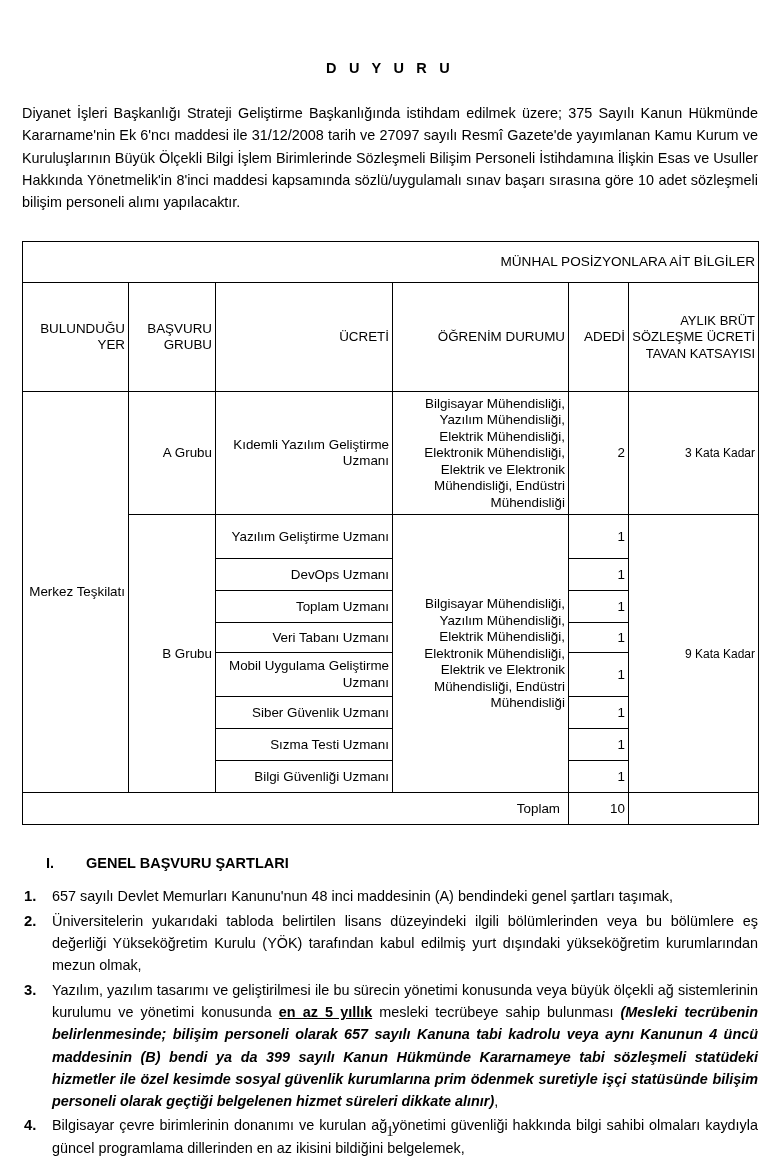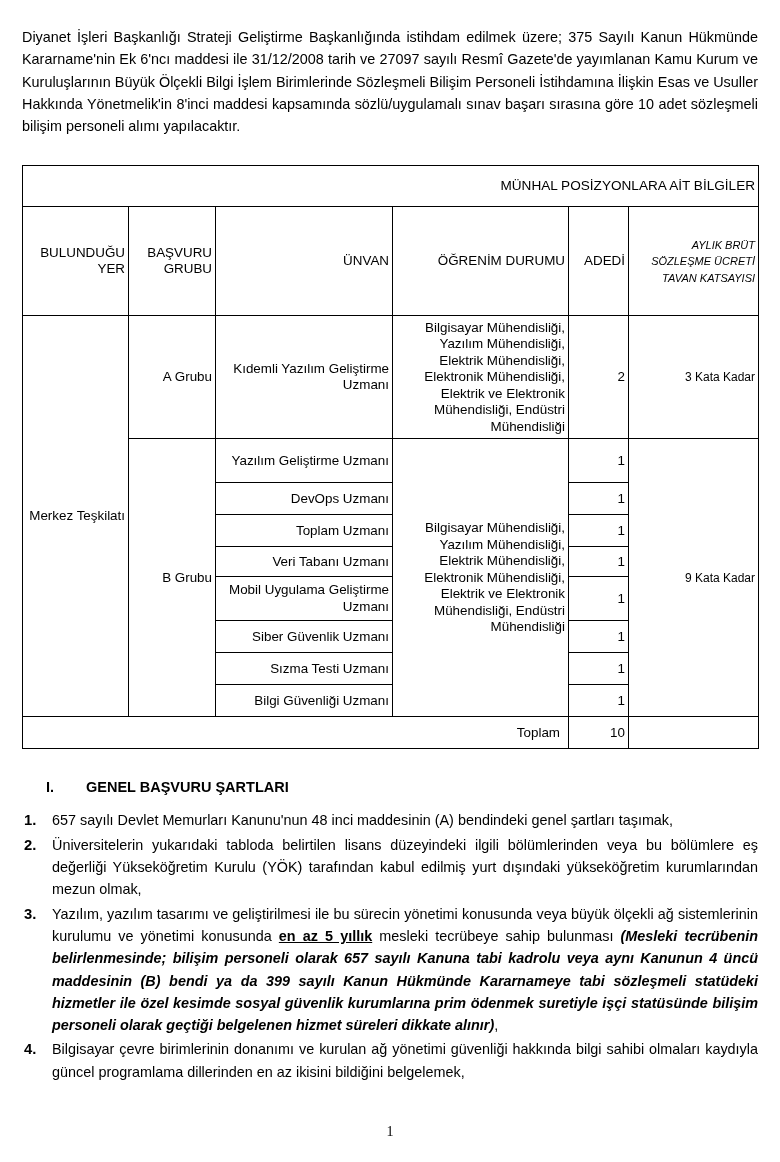--- a/index.html
+++ b/index.html
@@ -68,21 +68,21 @@
     font-weight: bold;
     font-size: 13.6px;
     height: 36px;
   }
   .col-head {
     font-weight: bold;
     font-size: 13.4px;
     line-height: 16px;
   }
   .head-row td { height: 104px; }
-  .small-head { font-size: 11px; line-height: 15.4px; font-style: italic; }
+  .small-head { font-size: 13px; line-height: 15.4px; }
 
   .cell-place { font-size: 13.4px; }
   .cell-group { font-size: 13.4px; }
   .cell-title { font-size: 13.4px; line-height: 18px; }
   .cell-edu   { font-size: 13.4px; line-height: 18.3px; }
   .cell-count { font-size: 13.4px; }
   .cell-coef  { font-size: 12px; }
 
   .row-a td { height: 118px; }
   .r-tall { height: 39px; }
@@ -151,20 +151,21 @@
     text-align: center;
     font-family: "Liberation Serif", serif;
     font-size: 14px;
   }
 </style>
 </head>
 <body>
 
 <div class="page">
 
+  <h1 class="doc-title">D U Y U R U</h1>
 
   <p class="intro">Diyanet İşleri Başkanlığı Strateji Geliştirme Başkanlığında istihdam edilmek üzere; 375 Sayılı Kanun Hükmünde Kararname'nin Ek 6'ncı maddesi ile 31/12/2008 tarih ve 27097 sayılı Resmî Gazete'de yayımlanan Kamu Kurum ve Kuruluşlarının Büyük Ölçekli Bilgi İşlem Birimlerinde Sözleşmeli Bilişim Personeli İstihdamına İlişkin Esas ve Usuller Hakkında Yönetmelik'in 8'inci maddesi kapsamında sözlü/uygulamalı sınav başarı sırasına göre 10 adet sözleşmeli bilişim personeli alımı yapılacaktır.</p>
 
   <div class="table-wrap">
     <table class="main">
       <colgroup>
         <col style="width:106px">
         <col style="width:87px">
         <col style="width:177px">
         <col style="width:176px">
@@ -172,21 +173,21 @@
         <col style="width:130px">
       </colgroup>
       <tbody>
         <tr>
           <td class="tbl-banner" colspan="6">MÜNHAL POSİZYONLARA AİT BİLGİLER</td>
         </tr>
 
         <tr class="head-row">
           <td class="col-head">BULUNDUĞU YER</td>
           <td class="col-head">BAŞVURU GRUBU</td>
-          <td class="col-head">ÜNVAN</td>
+          <td class="col-head">ÜCRETİ</td>
           <td class="col-head">ÖĞRENİM DURUMU</td>
           <td class="col-head">ADEDİ</td>
           <td class="col-head small-head">AYLIK BRÜT SÖZLEŞME ÜCRETİ TAVAN KATSAYISI</td>
         </tr>
 
         <tr class="row-a">
           <td class="cell-place" rowspan="9">Merkez Teşkilatı</td>
           <td class="cell-group">A Grubu</td>
           <td class="cell-title">Kıdemli Yazılım Geliştirme Uzmanı</td>
           <td class="cell-edu">Bilgisayar Mühendisliği, Yazılım Mühendisliği, Elektrik Mühendisliği, Elektronik Mühendisliği, Elektrik ve Elektronik Mühendisliği, Endüstri Mühendisliği</td>

